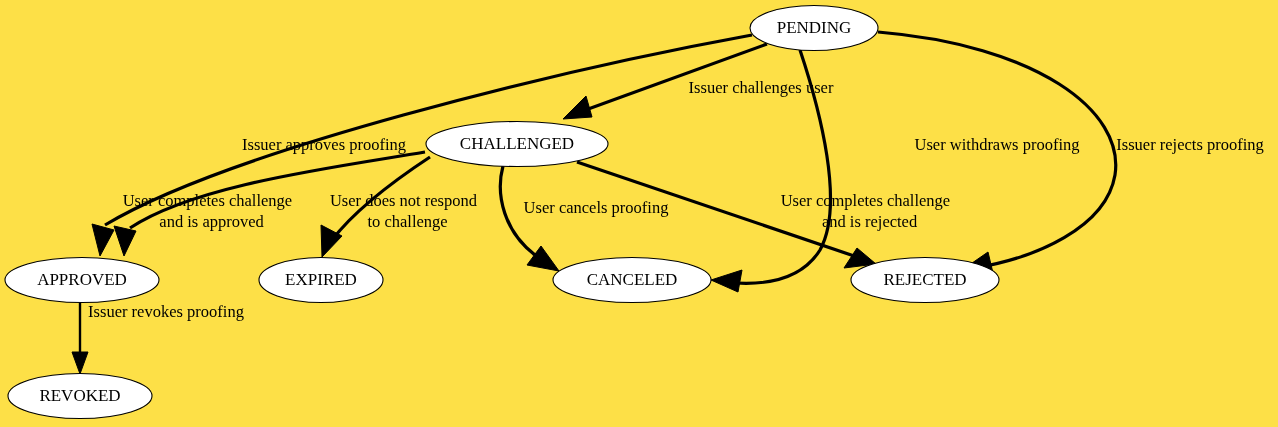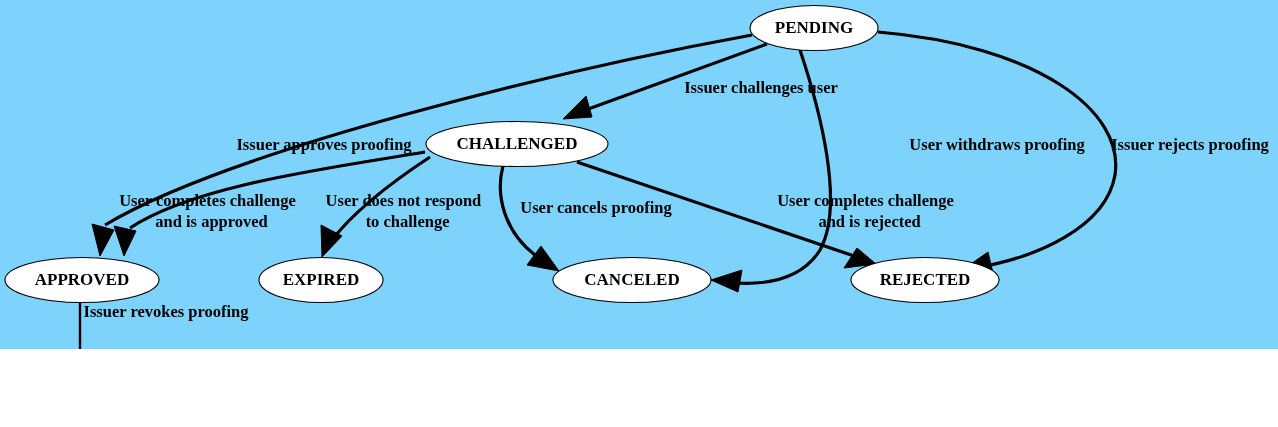--- a/index.html
+++ b/index.html
@@ -3,25 +3,24 @@
 <meta charset="utf-8">
 <style>
   html, body {
     margin: 0;
     padding: 0;
     background: #ffffff;
   }
   #canvas {
     position: relative;
     width: 1278px;
-    height: 349px;
-    background: #7dd3fc;
+    height: 427px;
+    background: #fde047;
     overflow: hidden;
     font-family: "Liberation Serif", "DejaVu Serif", serif;
-    font-weight: bold;
   }
   svg.graph {
     position: absolute;
     top: 0;
     left: 0;
     width: 1278px;
     height: 427px;
   }
   .node-ellipse {
     fill: #ffffff;

